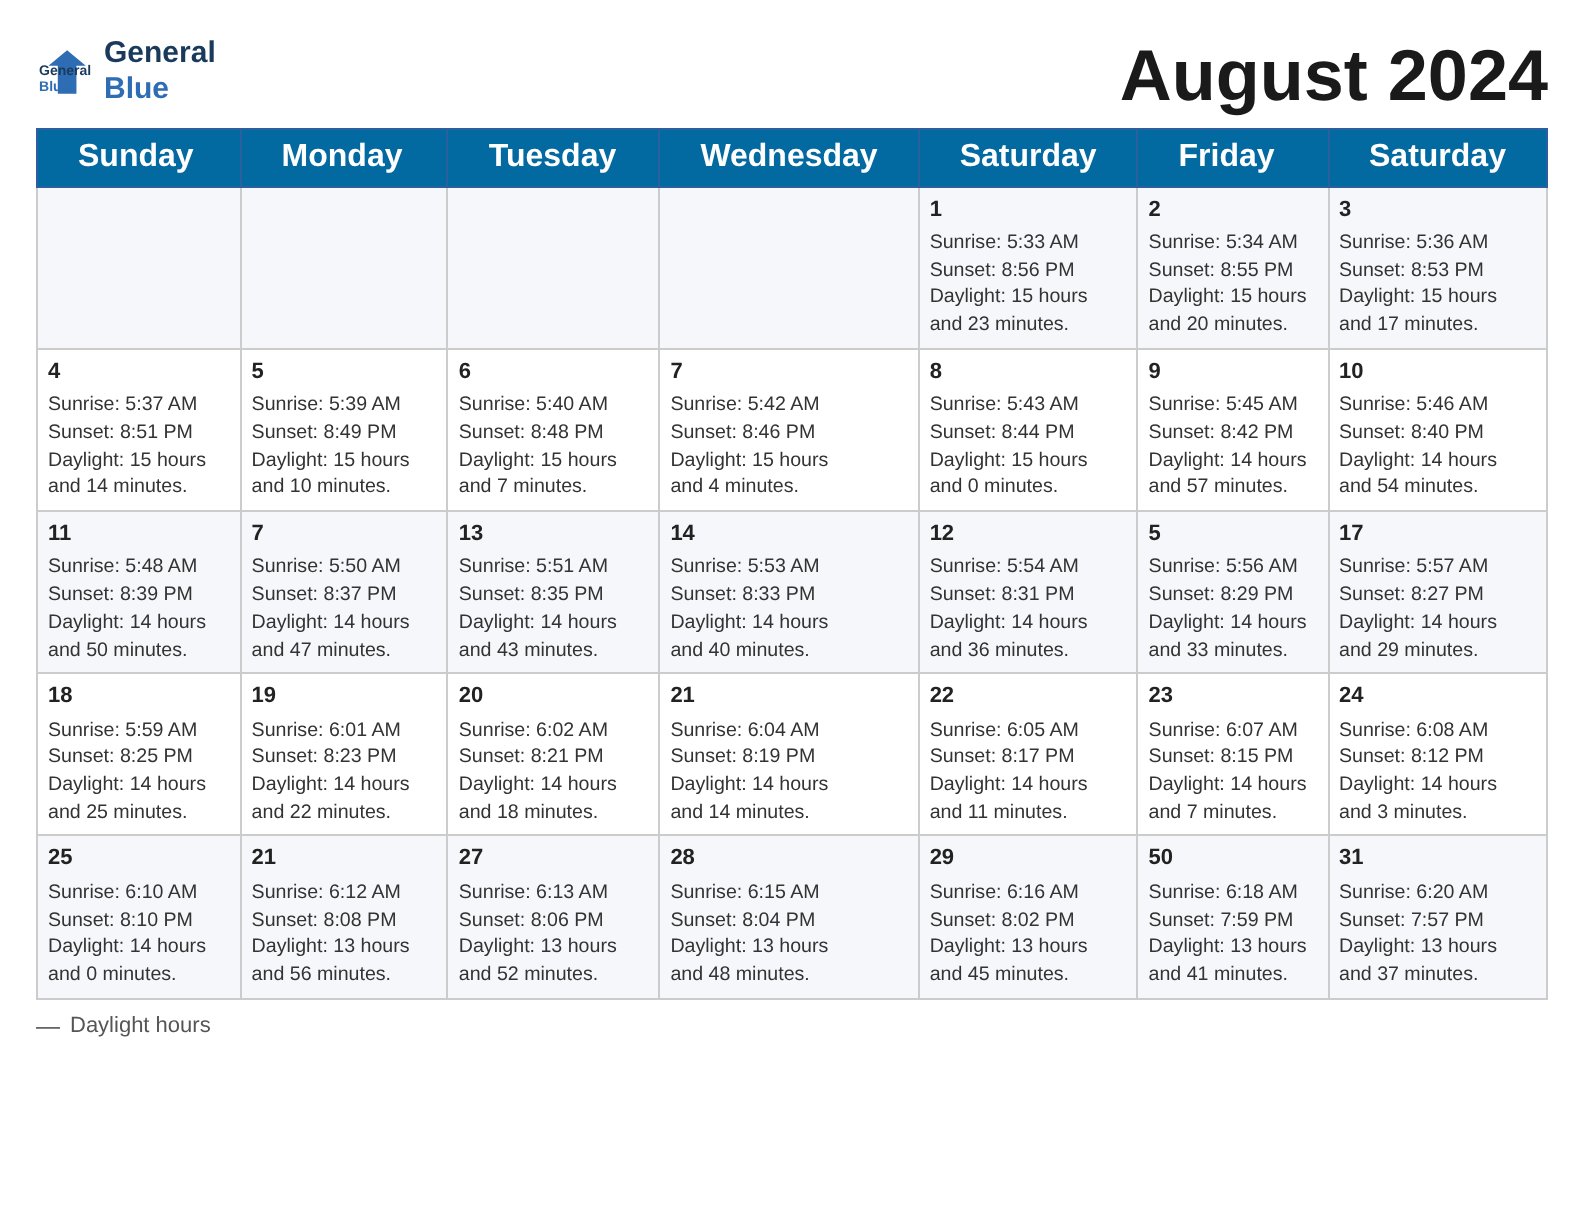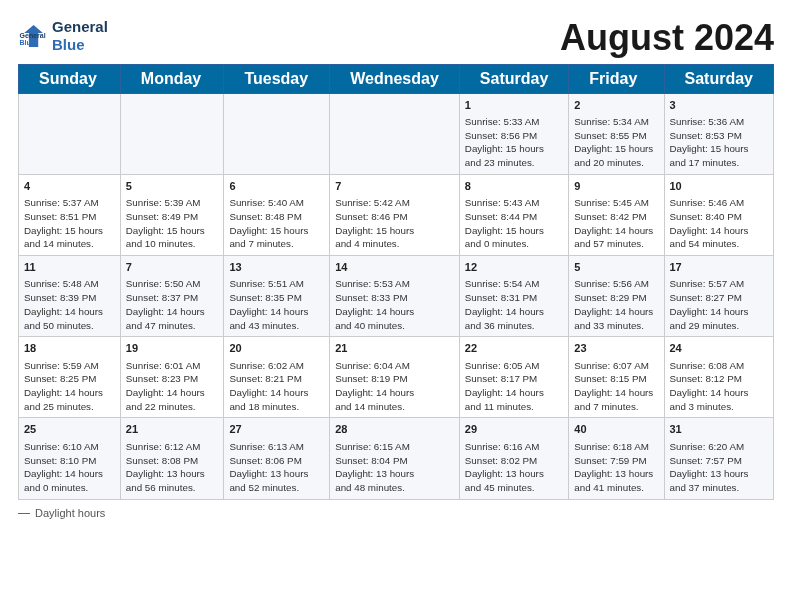--- a/index.html
+++ b/index.html
@@ -266,21 +266,21 @@
           </td>
           <td>
             <span class="day-num">28</span>
             <div class="cell-content">Sunrise: 6:15 AM<br>Sunset: 8:04 PM<br>Daylight: 13 hours<br>and 48 minutes.</div>
           </td>
           <td>
             <span class="day-num">29</span>
             <div class="cell-content">Sunrise: 6:16 AM<br>Sunset: 8:02 PM<br>Daylight: 13 hours<br>and 45 minutes.</div>
           </td>
           <td>
-            <span class="day-num">40</span>
+            <span class="day-num">50</span>
             <div class="cell-content">Sunrise: 6:18 AM<br>Sunset: 7:59 PM<br>Daylight: 13 hours<br>and 41 minutes.</div>
           </td>
           <td>
             <span class="day-num">31</span>
             <div class="cell-content">Sunrise: 6:20 AM<br>Sunset: 7:57 PM<br>Daylight: 13 hours<br>and 37 minutes.</div>
           </td>
         </tr>
       </tbody>
   </table>
 

